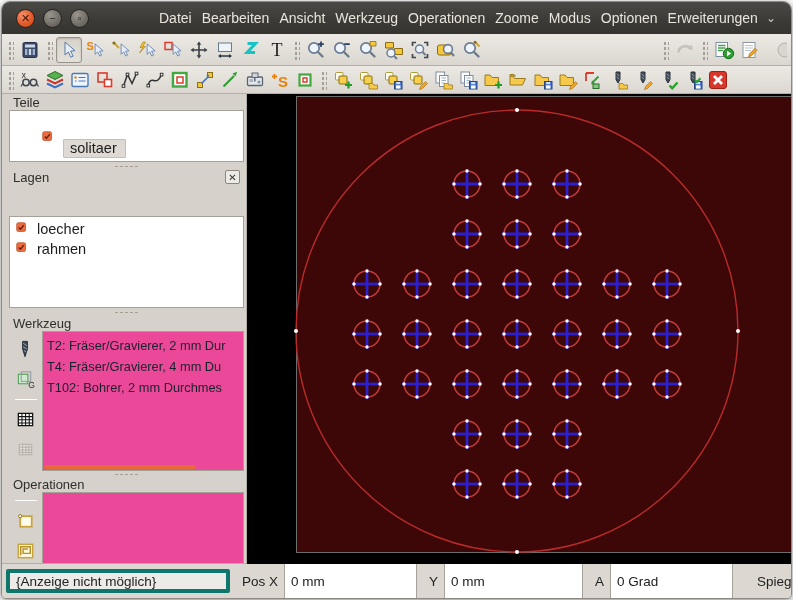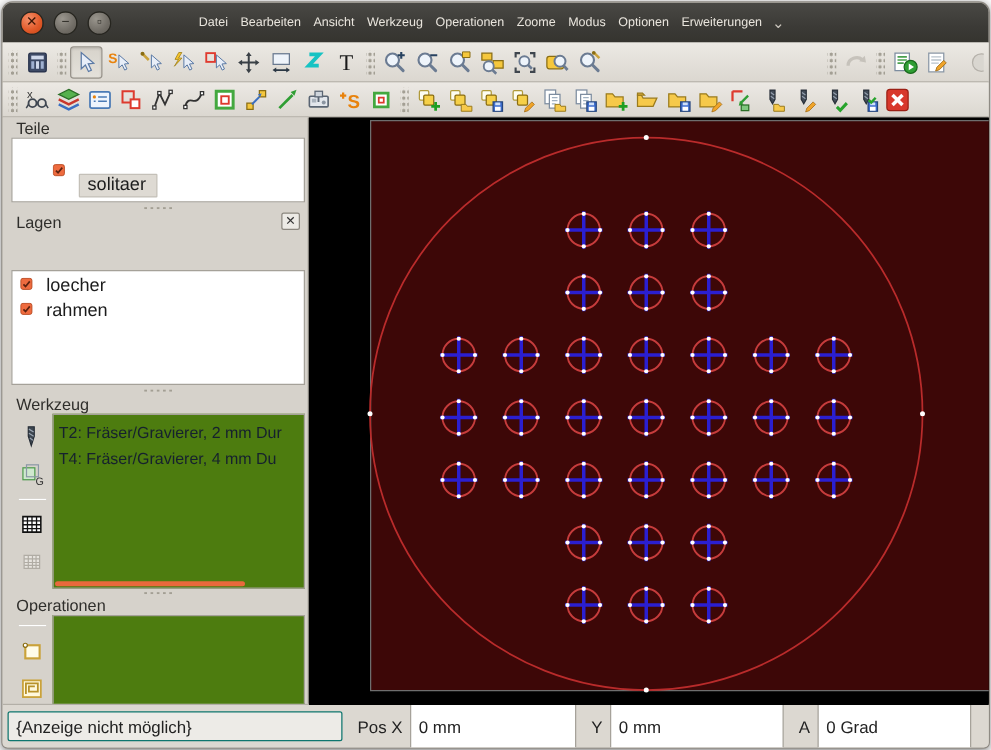--- a/index.html
+++ b/index.html
@@ -9,21 +9,21 @@
     border:1px solid #8f8b84;border-radius:9px 9px 5px 5px;overflow:hidden;
     box-shadow:0 2px 8px rgba(0,0,0,.45);background:#DCD8D1;display:flex;flex-direction:column;}
   
   .titlebar{height:32px;flex:0 0 32px;background:linear-gradient(#4a4945,#3b3a36 60%,#35342f);
     display:flex;align-items:center;padding:0 10px 0 14px;color:#e9e5dd;}
   .wbtn{width:19px;height:19px;border-radius:50%;margin-right:8px;flex:0 0 auto;
     display:flex;align-items:center;justify-content:center;font-size:11px;line-height:1;
     border:1px solid #26251f;color:#3a1505;}
   .wbtn.close{background:radial-gradient(circle at 35% 30%,#f4906a,#e25b2b 55%,#c74312);}
   .wbtn.min,.wbtn.max{background:radial-gradient(circle at 35% 30%,#9a968e,#716d66 60%,#5d5952);color:#2e2c27;}
-  .menu{display:flex;gap:10px;margin-left:62px;font-size:10px;white-space:nowrap;}
+  .menu{display:flex;gap:10px;margin-left:62px;font-size:14px;white-space:nowrap;}
   .menu .mi{cursor:default;}
   .menu-chevron{margin-left:8px;font-size:12px;color:#cfcac1;}
   
   .tbar{background:linear-gradient(#ece9e4,#dbd7d0);border-bottom:1px solid #b3afa7;
     display:flex;align-items:center;padding:0 2px;}
   .tbar.r1{height:32px;flex:0 0 32px;}
   .tbar.r2{height:28px;flex:0 0 28px;}
   .grip{width:7px;height:20px;margin:0 3px;flex:0 0 auto;
     background-image:radial-gradient(#a39f94 1px,transparent 1.3px);background-size:4px 5px;background-position:1px 1px;}
   .tbtn{width:26px;height:26px;border-radius:3px;display:flex;align-items:center;justify-content:center;
@@ -42,30 +42,30 @@
   .pbox{background:#fff;border:1px solid #a5a199;position:relative;overflow:hidden;}
   .split{height:8px;flex:0 0 auto;display:flex;align-items:center;justify-content:center;}
   .split i{width:26px;height:3px;background-image:radial-gradient(#a39f94 1px,transparent 1.3px);background-size:5px 3px;}
   .chkrow{display:flex;align-items:center;gap:6px;font-size:14.5px;color:#1c1c1c;padding:2px 4px;}
   .chk{width:15px;height:15px;flex:0 0 auto;}
   .sel-label{background:#dedad3;border:1px solid #c4c0b8;padding:0 8px 1px 6px;border-radius:1px;margin-top:20px;}
   .wz-box{display:flex;flex:1 1 auto;min-height:0;}
   .strip{width:33px;flex:0 0 33px;display:flex;flex-direction:column;align-items:center;gap:9px;padding-top:8px;}
   .strip .sbtn svg{width:21px;height:21px;display:block;}
   .strip .sep{width:22px;height:1px;background:#b5b1a9;border-bottom:1px solid #fff;}
-  .wz-list{flex:1 1 auto;background:#4d7c0f;border:1px solid #a5a199;position:relative;overflow:hidden;
+  .wz-list{flex:1 1 auto;background:#ec4899;border:1px solid #a5a199;position:relative;overflow:hidden;
     font-size:12.8px;color:#16212e;padding:3px 0 0 4px;line-height:21px;white-space:nowrap;}
   .hscroll{position:absolute;left:1px;bottom:1px;height:4px;width:152px;background:#e8693c;border-radius:2px;}
   
   .canvas{flex:1 1 auto;background:#000;position:relative;}
   .canvas svg{display:block;}
   
   .statusbar{height:35px;flex:0 0 35px;background:#dcd8d1;border-top:1px solid #b3afa7;
     display:flex;align-items:center;padding:0 0 0 4px;font-size:13.5px;color:#222;white-space:nowrap;overflow:hidden;}
-  .msgfield{width:268px;height:24px;background:#edebe7;border:1px solid #0f766e;border-radius:2px;
+  .msgfield{width:224px;height:24px;background:#edebe7;border:4px solid #0f766e;border-radius:2px;
     display:flex;align-items:center;padding:0 6px;flex:0 0 auto;}
   .sblabel{margin:0 6px 0 12px;flex:0 0 auto;}
   .sbinput{height:40px;border:1px solid #a6a29a;border-radius:3px;background:#fff;font-size:13.5px;
     font-family:"Liberation Sans",sans-serif;padding:0 6px;color:#222;flex:0 0 auto;}
 </style>
 </head>
 <body>
 
 <div class="window">
 
@@ -530,20 +530,21 @@
               <svg viewBox="0 0 22 22" xmlns="http://www.w3.org/2000/svg">
                 <path d="M4.5 5.5h13v11h-13z" fill="#e7e4df" stroke="#b0aca4"></path>
                 <path d="M4.5 8.5h13M4.5 11.5h13M4.5 14h13M8 5.5v11M11.5 5.5v11M14.5 5.5v11" stroke="#b0aca4"></path>
               </svg>
             </span>
           </div>
         <div class="wz-list" id="wzList">
           <div class="hscroll"></div>
         <div>T2: Fräser/Gravierer, 2 mm Dur</div>
             <div>T4: Fräser/Gravierer, 4 mm Du</div>
+            <div>T102: Bohrer, 2 mm Durchmes</div>
           </div>
       </div>
       <div class="split" style="height:6px">
           <i></i>
         </div>
 
       <div class="phead">
         <span>Operationen</span>
       </div>
       <div class="wz-box" style="height:92px;flex:0 0 92px;">

